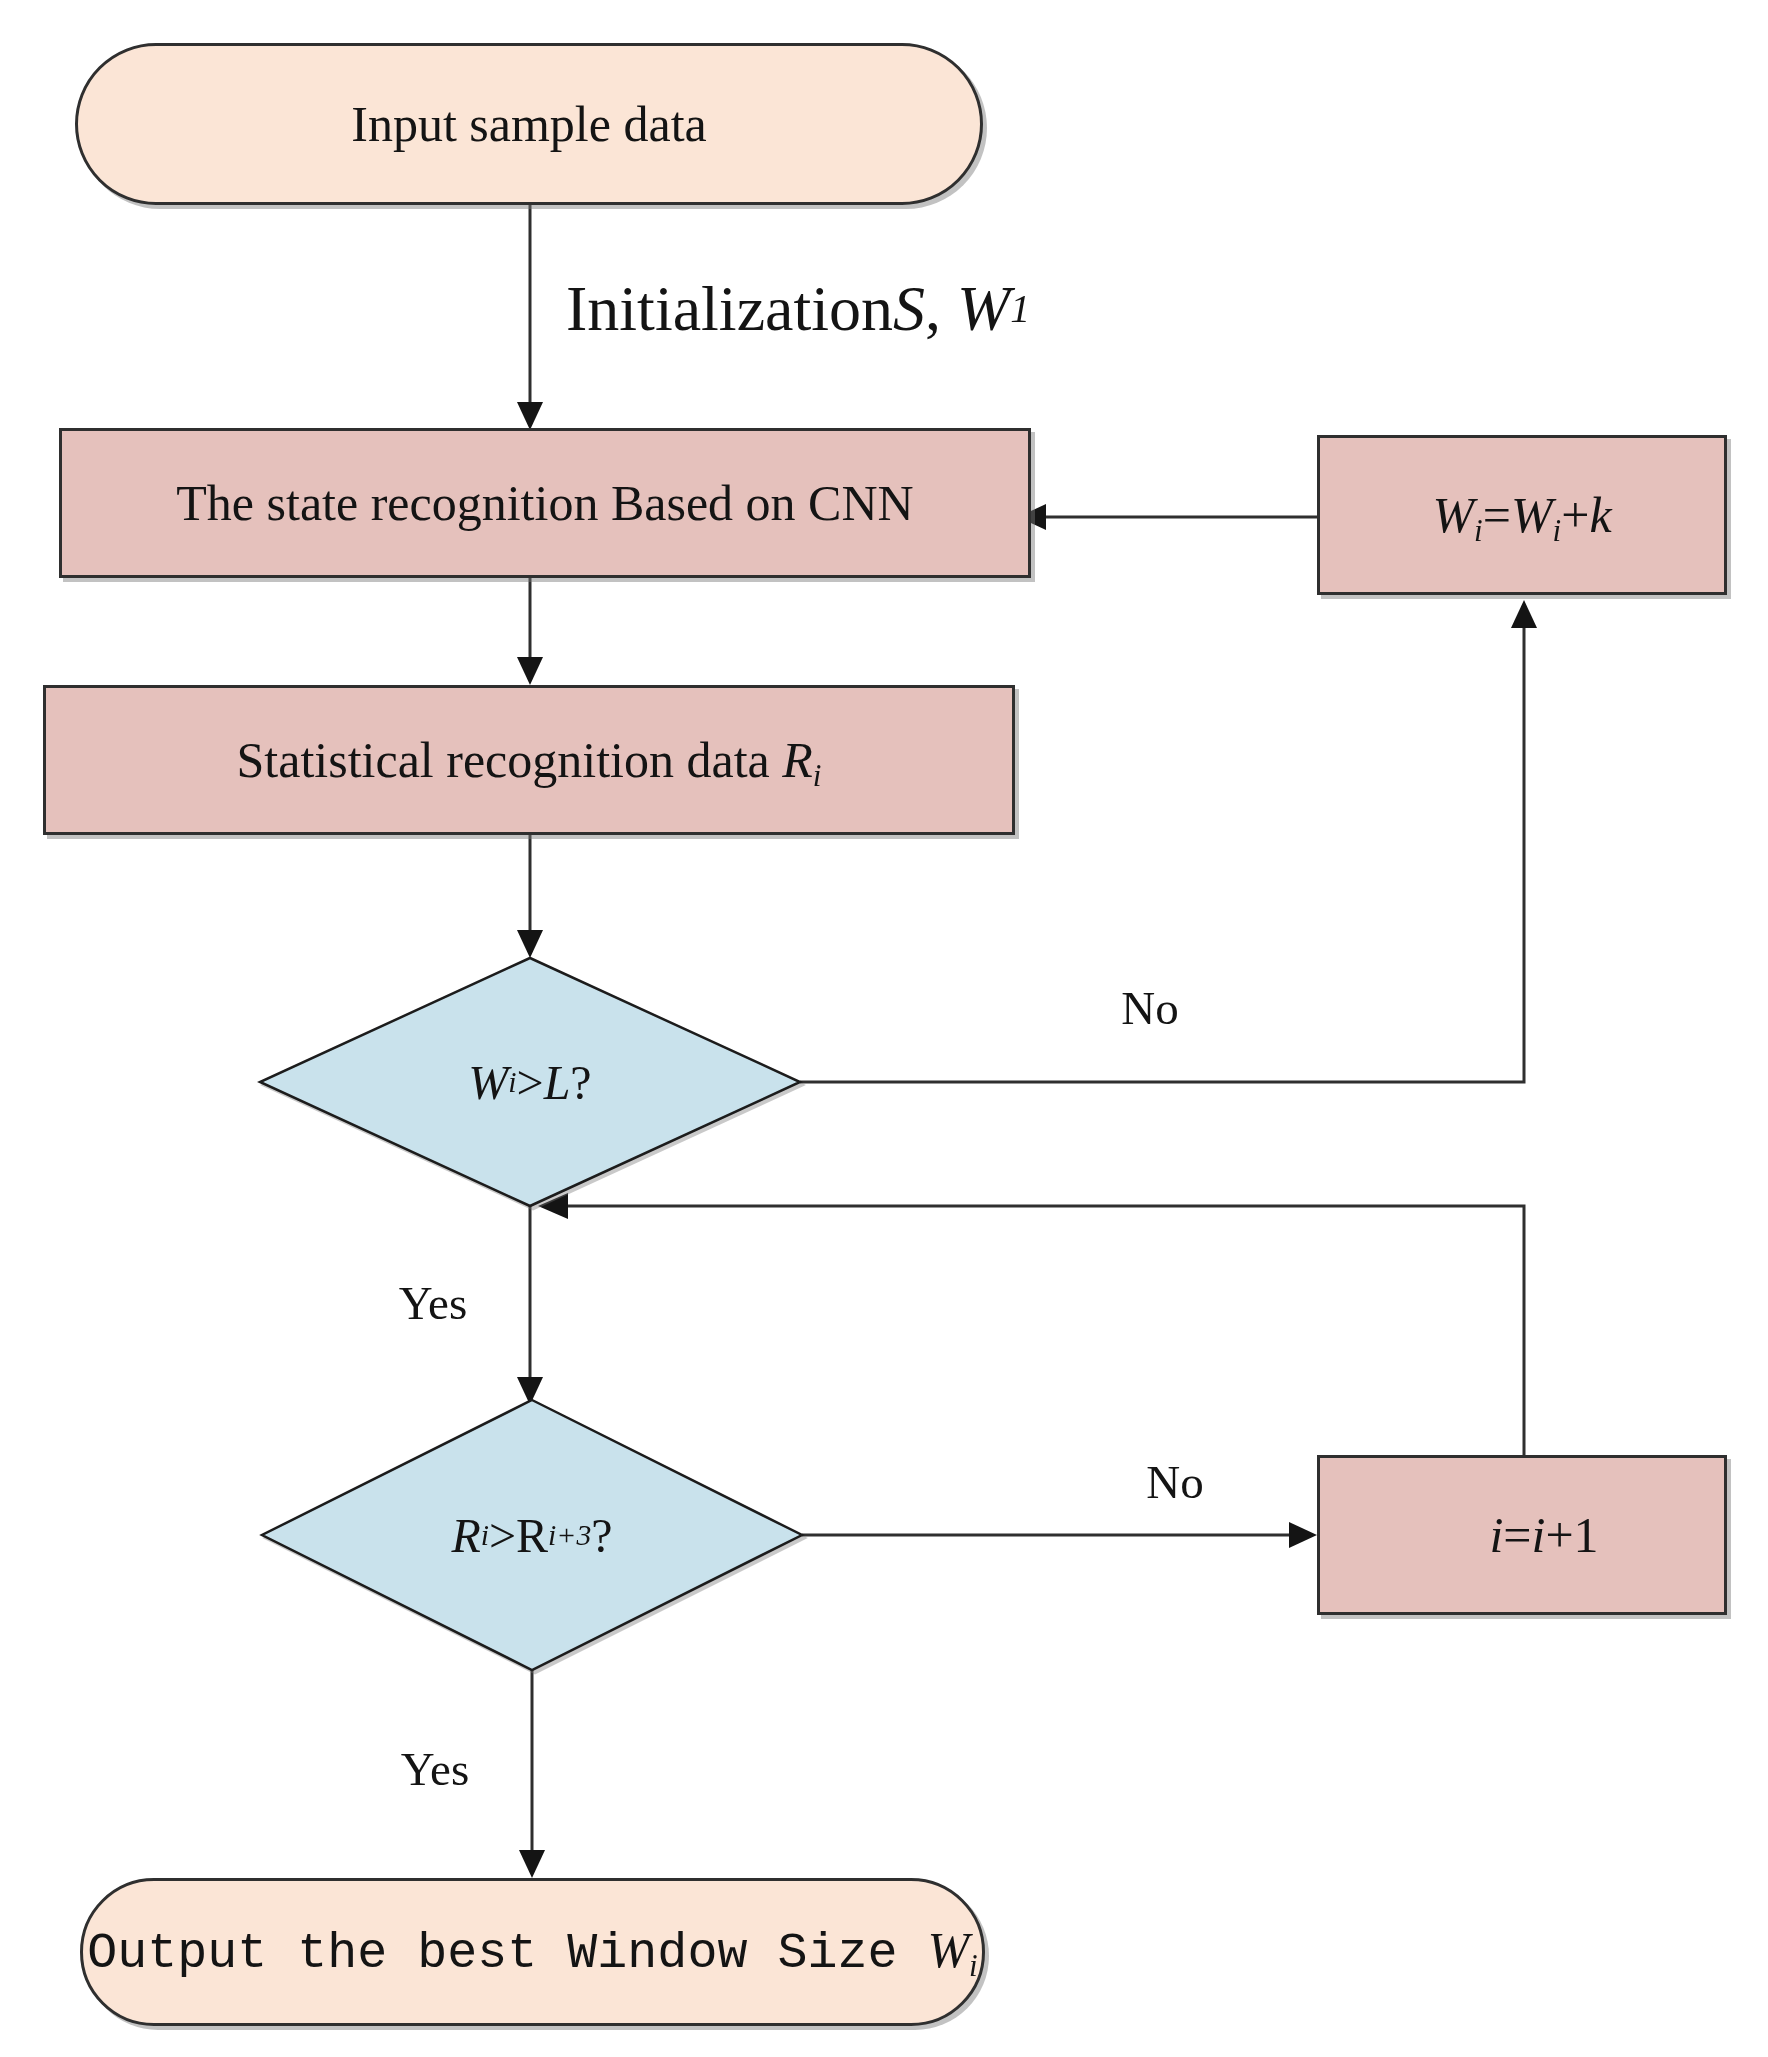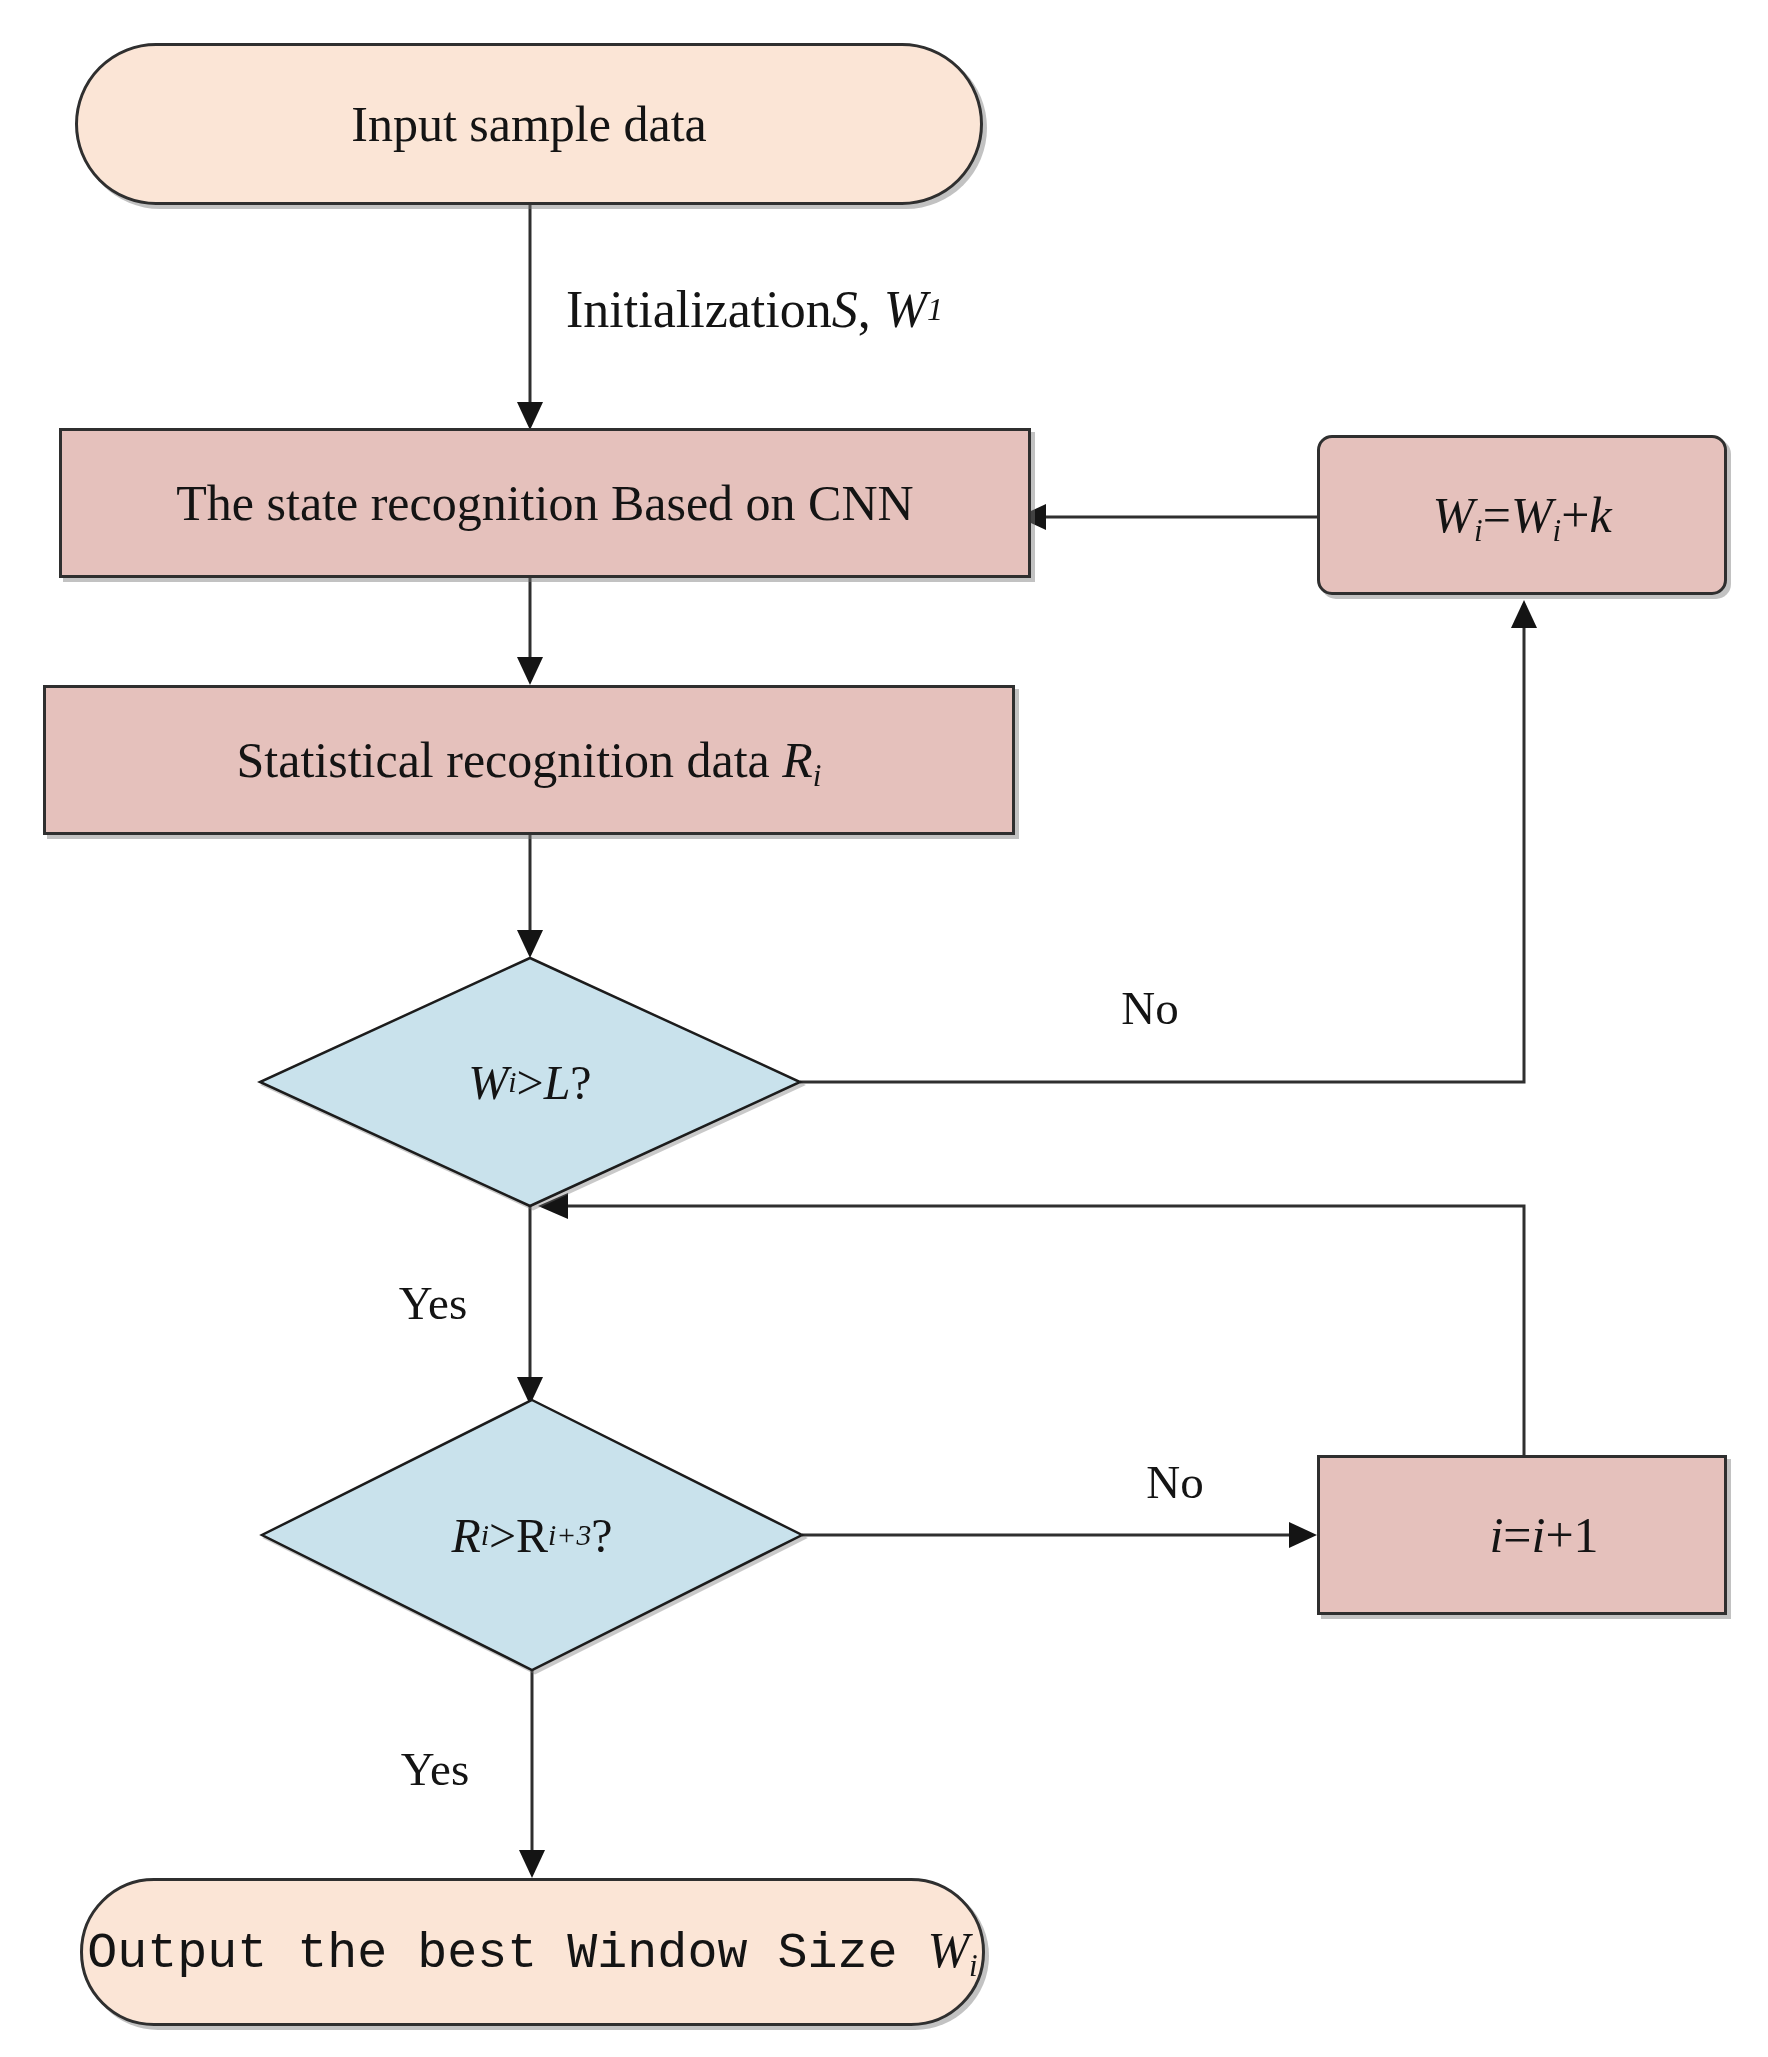--- a/index.html
+++ b/index.html
@@ -84,33 +84,33 @@
     <polygon class="head" points="532,1878 519,1850 545,1850"></polygon>
 
     <polygon class="diamond shape" points="530,958 800,1082 530,1206 260,1082"></polygon>
     <polygon class="diamond shape" points="532,1400 802,1535 532,1670 262,1535"></polygon>
   </svg>
 
   <div class="node terminal" style="left:75px;top:43px;width:908px;height:162px;">
     <span>Input sample data</span>
   </div>
 
-  <div class="elabel left" style="left:566px;top:266px;width:560px;height:86px;font-size:52px;">
+  <div class="elabel left" style="left:566px;top:266px;width:560px;height:86px;font-size:64px;">
     <span>Initialization </span>
     <i>S</i>
     <span style="white-space:pre;">, </span>
     <i>W</i>
     <sub><i>1</i></sub>
   </div>
 
   <div class="node process" style="left:59px;top:428px;width:972px;height:150px;">
     <span>The state recognition Based on CNN</span>
   </div>
 
-  <div class="node process" style="left:1317px;top:435px;width:410px;height:160px;border-radius:15px;">
+  <div class="node process" style="left:1317px;top:435px;width:410px;height:160px;">
     <span>
       <i>W</i><sub><i>i</i></sub><span>=</span><i>W</i><sub><i>i</i></sub><span>+</span><i>k</i>
     </span>
   </div>
 
   <div class="node process" style="left:43px;top:685px;width:972px;height:150px;">
     <span>
       <span style="white-space:pre;">Statistical recognition data </span><i>R</i><sub><i>i</i></sub>
     </span>
   </div>

